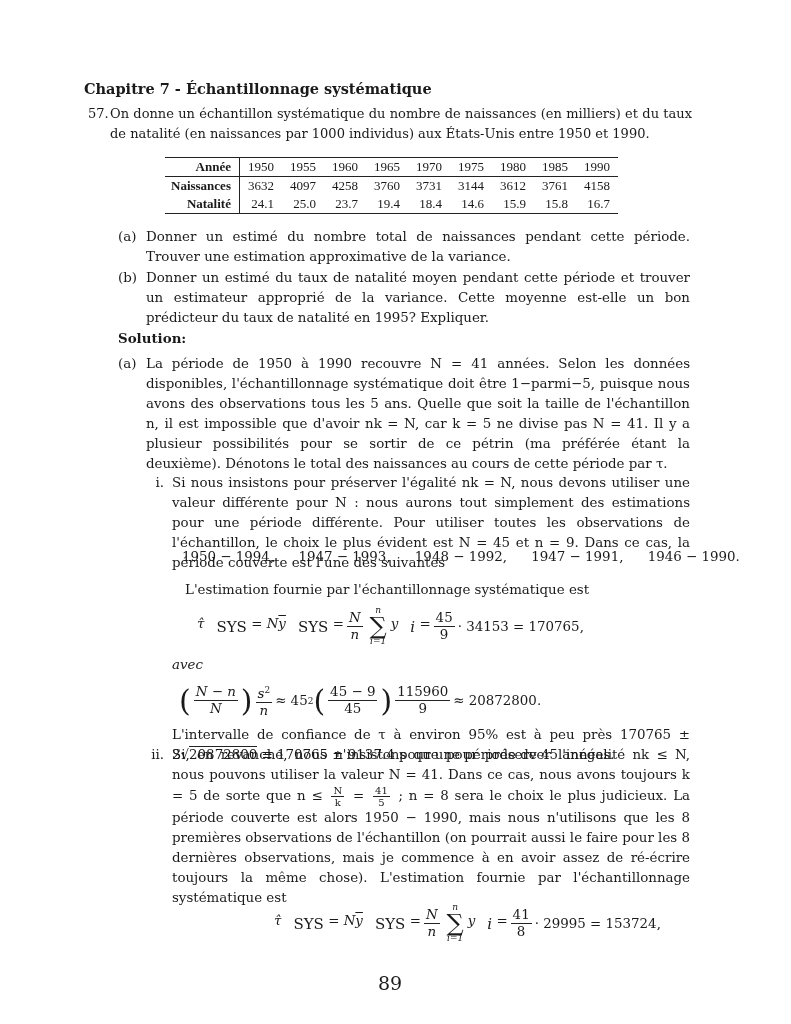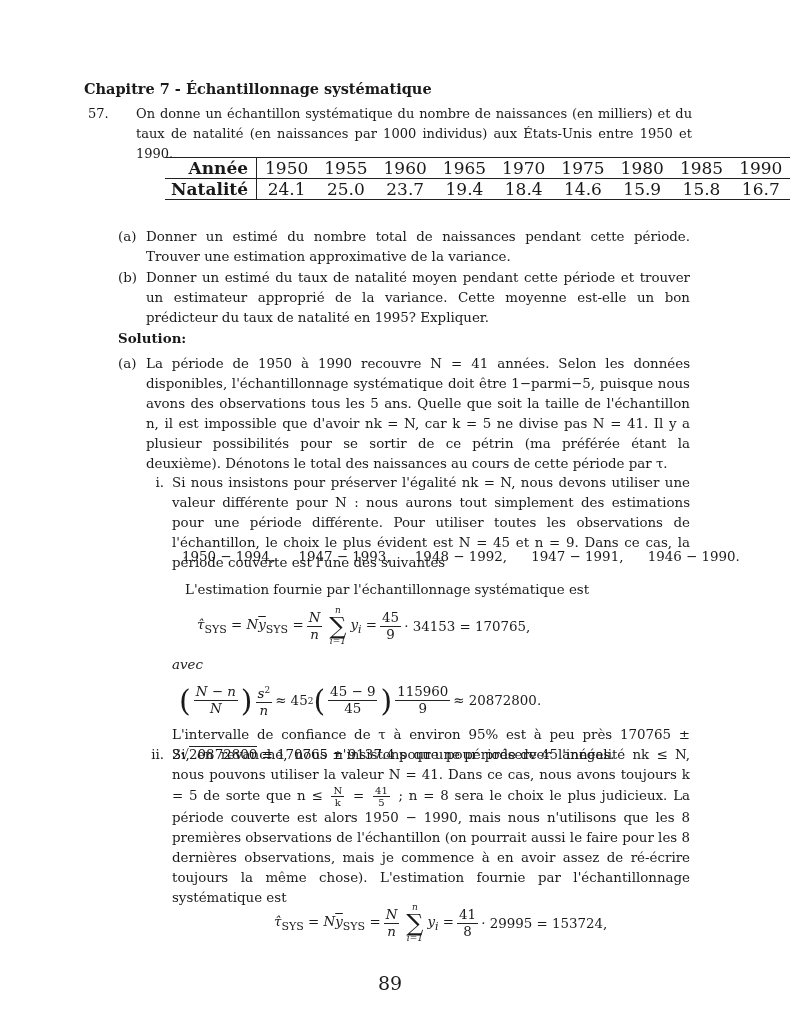--- a/index.html
+++ b/index.html
@@ -3,25 +3,25 @@
 <meta charset="utf-8">
 <style>
   html, body { margin:0; padding:0; background:#ffffff; }
   body { width:791px; height:1024px; position:relative; overflow:hidden;
          font-family:"DejaVu Serif","Liberation Serif",serif; color:#1a1a1a; }
   .page { position:absolute; left:0; top:0; width:759px; height:1024px; }
   .chapter { position:absolute; left:84px; top:80px; font-weight:bold; font-size:14.5px; }
   .para { position:absolute; font-size:13px; line-height:20px; text-align:justify; }
   .prob { left:88px; top:104px; width:604px; }
   .prob .num { position:absolute; left:0; top:0; }
-  .prob .body { margin-left:48px; }
+  .prob .body { margin-left:22px; }
   .tbl-wrap { position:absolute; left:165px; top:157px; }
-  table { border-collapse:collapse; font-size:17px; }
+  table { border-collapse:collapse; font-size:13px;font-family:Liberation Serif, serif; }
   table { border-top:1px solid #222; border-bottom:1px solid #222; }
-  td { padding:0 8px; height:18px; text-align:center; }
+  td { padding:0 8px; height:18px; text-align:right; }
   td.hdr { font-weight:bold; text-align:right; border-right:1px solid #222; padding-right:8px; padding-left:6px; }
   tr.r0 td { border-bottom:1px solid #222; }
   .item { position:absolute; font-size:13.4px; line-height:20px; text-align:justify; }
   .item .lbl { position:absolute; left:0; top:0; }
   .item .body { margin-left:28px; }
   .qa { left:118px; top:227px; width:572px; }
   .qb { left:118px; top:268px; width:572px; }
   .sol { position:absolute; left:118px; top:330px; font-weight:bold; font-size:13.4px; }
   .sa { left:118px; top:354px; width:572px; }
   .sub { position:absolute; font-size:13.4px; line-height:20px; text-align:justify; }
@@ -43,21 +43,21 @@
   .frac { display:inline-flex; flex-direction:column; align-items:center; margin:0 3px; vertical-align:middle; }
   .frac .n { border-bottom:1px solid #222; padding:0 2px; line-height:16px; }
   .frac .d { line-height:16px; }
   .frac.sm { font-size:10px; }
   .frac.sm .n, .frac.sm .d { line-height:11px; }
   .sum { display:inline-flex; flex-direction:column; align-items:center; margin:0 4px; }
   .sum .top, .sum .bot { font-size:9px; font-style:italic; line-height:9px; }
   .sum .sig { font-size:24px; line-height:22px; }
   .paren { font-size:30px; line-height:30px; font-weight:lighter; }
   i { font-style:italic; }
-  sub { font-size:11px; }
+  sub { font-size:15px;margin-left:12px; }
   sup { font-size:9px; }
   .ovl { text-decoration:overline; }
   .sqrt { border-top:1px solid #222; }
   .pagenum { position:absolute; left:378px; top:972px; font-size:19px; }
 </style>
 </head>
 <body>
 
 <div class="page">
 
@@ -76,20 +76,32 @@
             <td>1950</td>
             <td>1955</td>
             <td>1960</td>
             <td>1965</td>
             <td>1970</td>
             <td>1975</td>
             <td>1980</td>
             <td>1985</td>
             <td>1990</td>
           </tr>
+          <tr class="r1">
+            <td class="hdr">Naissances</td>
+            <td>3632</td>
+            <td>4097</td>
+            <td>4258</td>
+            <td>3760</td>
+            <td>3731</td>
+            <td>3144</td>
+            <td>3612</td>
+            <td>3761</td>
+            <td>4158</td>
+          </tr>
           <tr class="r2">
             <td class="hdr">Natalité</td>
             <td>24.1</td>
             <td>25.0</td>
             <td>23.7</td>
             <td>19.4</td>
             <td>18.4</td>
             <td>14.6</td>
             <td>15.9</td>
             <td>15.8</td>

